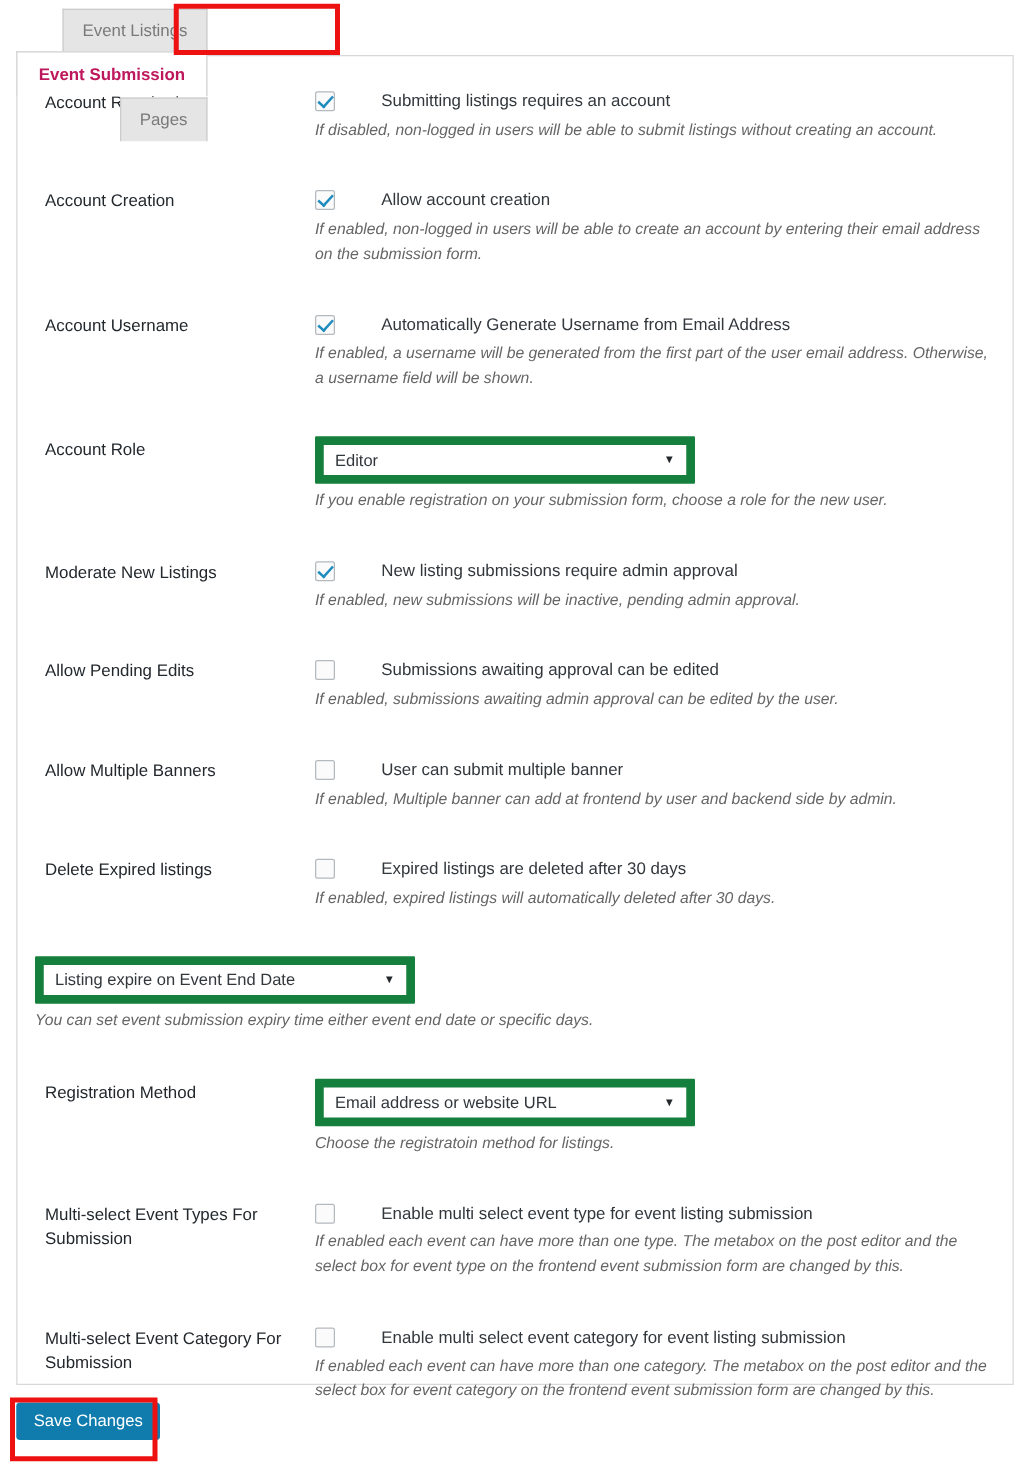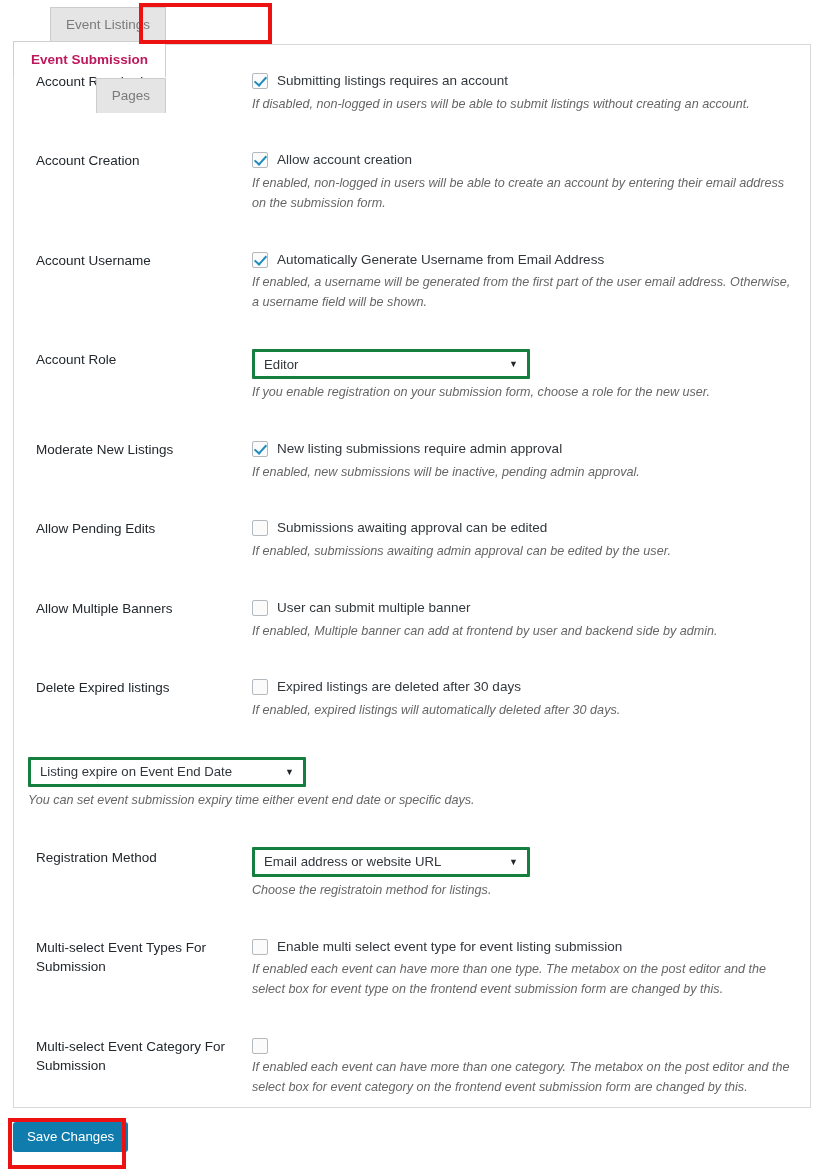--- a/index.html
+++ b/index.html
@@ -137,35 +137,36 @@
     height: 10px;
     border: solid #1e8cbe;
     border-width: 0 2.2px 2.2px 0;
     transform: rotate(42deg);
   }
 
   .check-label {
     font-size: 13.5px;
     color: #32373c;
     line-height: 1.45;
+    margin-left: 28px;
   }
 
   .desc {
     font-style: italic;
     font-size: 12.6px;
     color: #666666;
     line-height: 1.58;
     margin-top: 4px;
     max-width: 548px;
   }
 
   .select {
-    width: 278px;
+    width: 304px;
     height: 27px;
-    border: 3px solid #15803d;
+    border: 7px solid #15803d;
     background: #ffffff;
     box-sizing: border-box;
     display: flex;
     align-items: center;
     padding: 12px 9px;
     position: relative;
     font-size: 13.2px;
     color: #32373c;
     border-radius: 1px;
   }
@@ -331,20 +332,21 @@
               <span class="check-label">Enable multi select event type for event listing submission</span>
             </div>
             <div class="desc">If enabled each event can have more than one type. The metabox on the post editor and the select box for event type on the frontend event submission form are changed by this.</div>
           </div>
         </div>
         <div class="row" style="padding-top: 18px; padding-bottom: 18px;">
           <div class="row-label">Multi-select Event Category For Submission</div>
           <div class="row-field">
             <div class="check-line">
               <span class="cbox"></span>
+              <span class="check-label">Enable multi select event category for event listing submission</span>
             </div>
             <div class="desc">If enabled each event can have more than one category. The metabox on the post editor and the select box for event category on the frontend event submission form are changed by this.</div>
           </div>
         </div>
       </div>
   </div>
 
   <div class="save-wrap">
     <span class="save-btn">Save Changes</span>
   </div>

